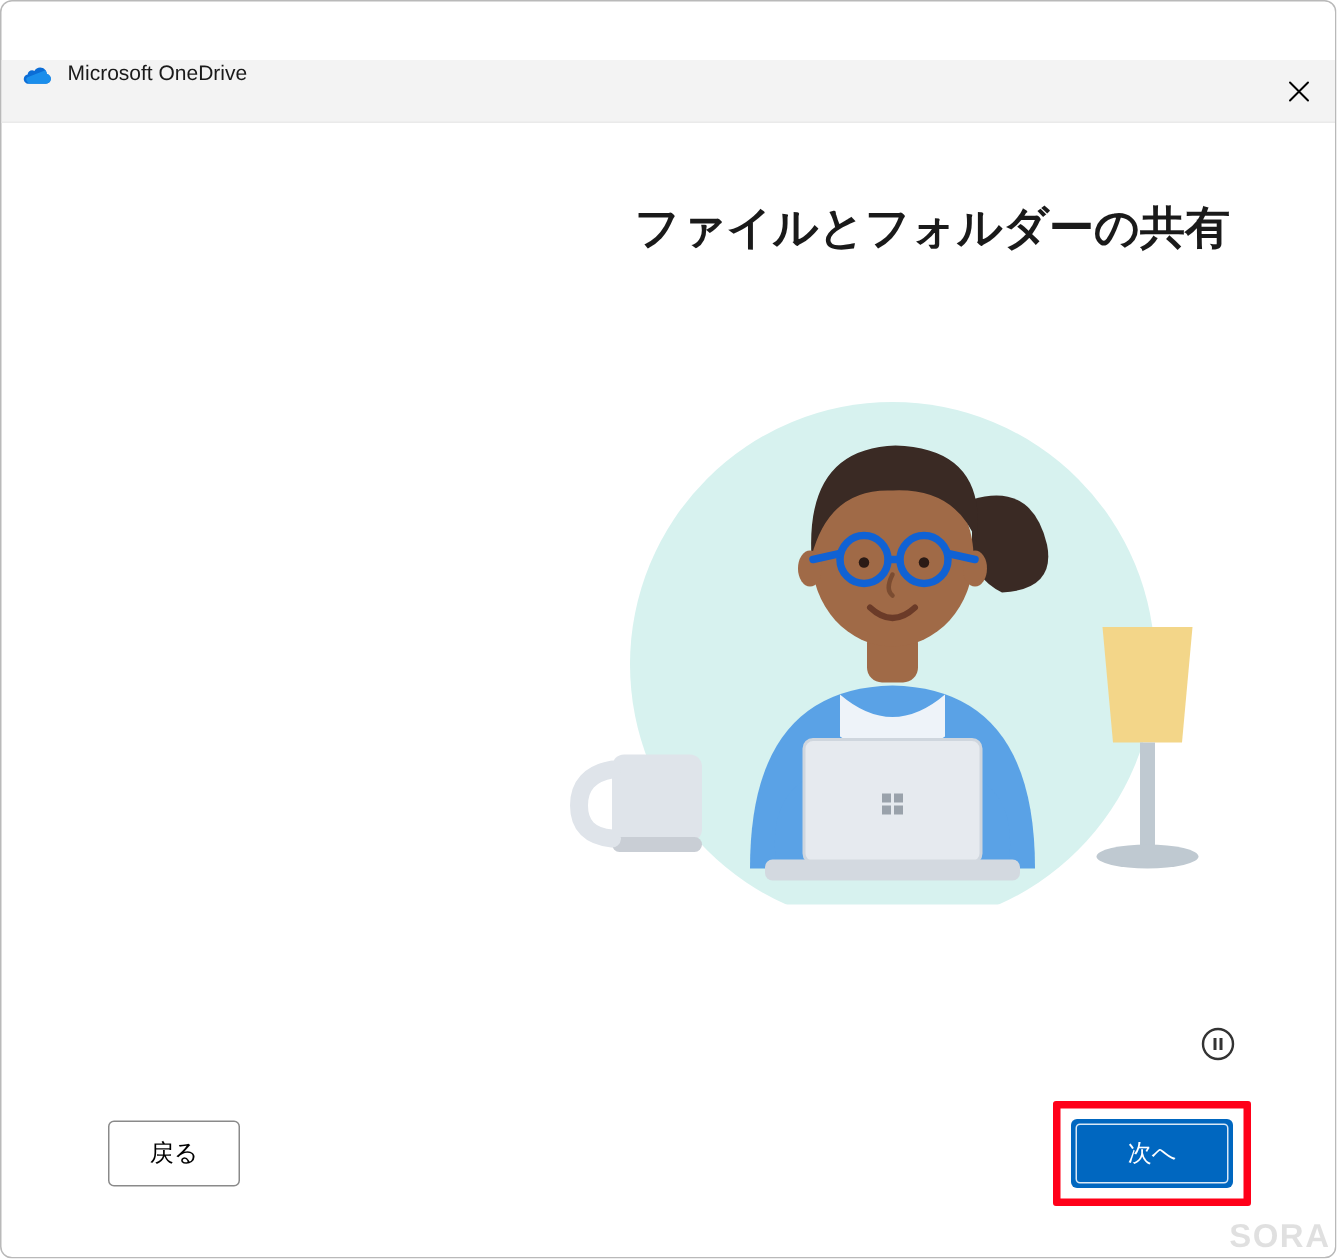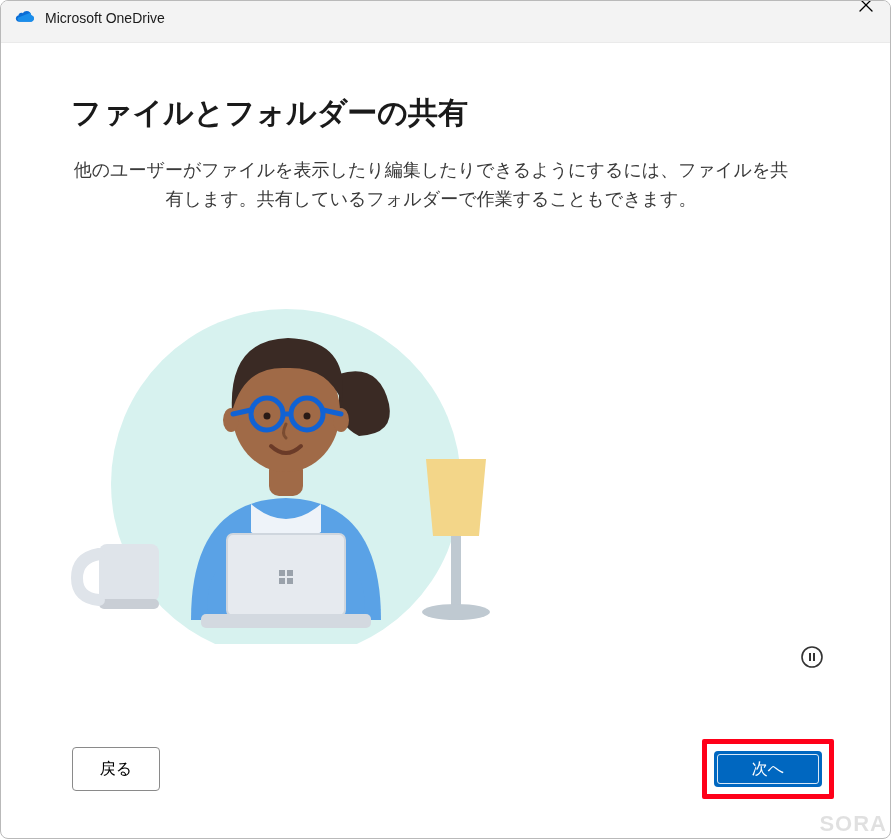--- a/index.html
+++ b/index.html
@@ -9,40 +9,41 @@
       border: 1px solid #b9b9b9;
       border-radius: 8px;
       display: flex; flex-direction: column;
       overflow: hidden;
       background: #fff;
     }
     
     .titlebar {
       height: 42px;
       background: #f3f3f3;
-      display: flex; align-items: flex-end;
+      display: flex; align-items: flex-start;
       padding: 0 0 16px 14px;
       border-bottom: 1px solid #eaeaea;
       user-select: none;
+      margin-top: 39px;
     }
     .titlebar .app-icon { width: 20px; height: 20px; margin-right: 10px; display: inline-flex; }
     .titlebar .app-title { font-size: 14px; color: #1a1a1a; flex: 0 0 auto; }
     .titlebar .spacer { flex: 1; }
     .titlebar .close-btn {
       width: 48px; height: 42px;
       display:flex; align-items:center; justify-content:center;
       cursor: pointer;
     }
     .titlebar .close-btn svg { width: 14px; height: 14px; }
 
     
     .content {
       flex: 1;
       display: flex; flex-direction: column;
-      align-items: flex-start;
+      align-items: flex-end;
       padding: 50px 70px 0;
       position: relative;
     }
     .heading {
       font-size: 30px;
       font-weight: 600;
       color: #1a1a1a;
       text-align: center;
     }
     .subheading {
@@ -92,21 +93,21 @@
       display:flex; align-items:center; justify-content:center;
     }
 
     .next-wrap {
       border: 5px solid #ff0019;
       padding: 7px;
       border-radius: 2px;
     }
     .btn-next {
       min-width: 108px;
-      height: 36px;
+      height: 46px;
       padding: 0 30px;
       background: #0067c0;
       color: #fff;
       border: none;
       border-radius: 4px;
       font-size: 16px;
       cursor:pointer;
       position: relative;
       display:flex; align-items:center; justify-content:center;
     }
@@ -146,21 +147,20 @@
     <span class="spacer"></span>
     <div class="close-btn">
       <svg viewBox="0 0 14 14">
         <path d="M1 1 L13 13 M13 1 L1 13" stroke="#000" stroke-width="1.3" stroke-linecap="round"></path>
       </svg>
     </div>
   </div>
 
   <div class="content">
     <div class="heading">ファイルとフォルダーの共有</div>
-    <div class="subheading">他のユーザーがファイルを表示したり編集したりできるようにするには、ファイルを共有します。共有しているフォルダーで作業することもできます。</div>
 
     <div class="illustration">
       <svg class="illus-svg" viewBox="0 0 440 360">
 
         <circle cx="215" cy="200" r="175" fill="#d7f2ef"></circle>
 
         <g>
           <path d="M355 175 L415 175 L408 252 L362 252 Z" fill="#f3d689"></path>
           <rect x="380" y="252" width="10" height="70" fill="#bfc9d1"></rect>
           <ellipse cx="385" cy="328" rx="34" ry="8" fill="#bfc9d1"></ellipse>

